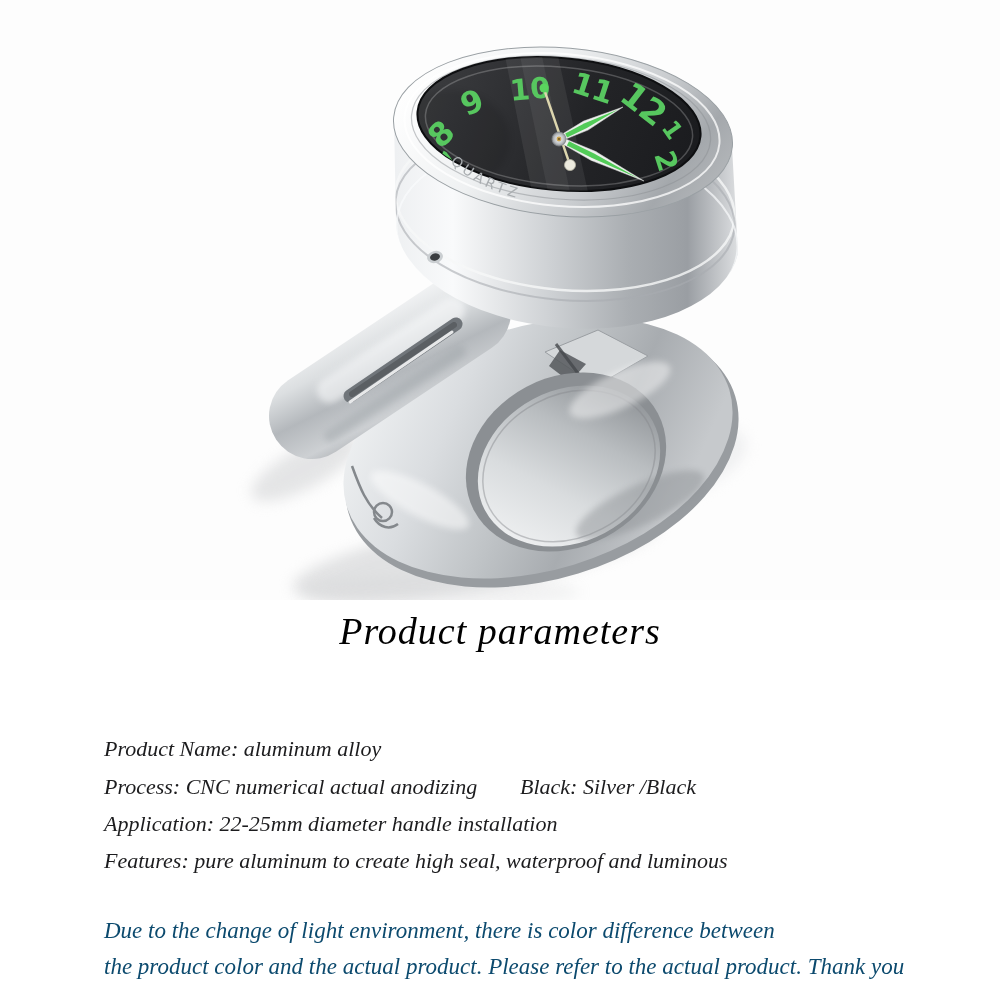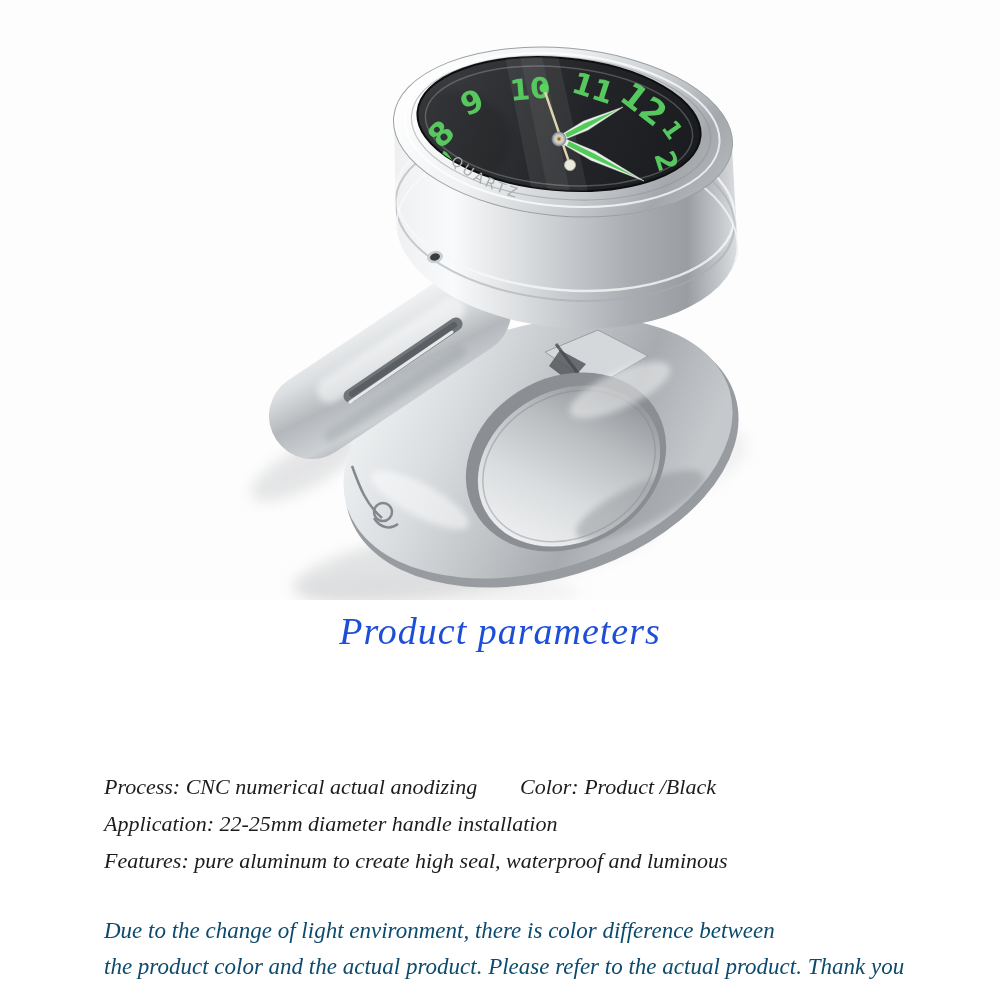--- a/index.html
+++ b/index.html
@@ -3,21 +3,21 @@
 <meta charset="utf-8">
 <style>
   html,body{margin:0;padding:0;}
   body{
     width:1000px;height:1000px;position:relative;overflow:hidden;
     background:#ffffff;font-family:"Liberation Serif", serif;
   }
   #photo{position:absolute;top:0;left:0;}
   .heading{
     position:absolute;top:609px;left:0;width:1000px;text-align:center;
-    font-style:italic;font-size:38px;color:#1d4ed8;letter-spacing:1px;
+    font-style:italic;font-size:38px;color:#000000;letter-spacing:1px;
   }
   .prow{position:absolute;left:0;width:1000px;height:30px;
     font-style:italic;font-size:22px;color:#1c1c1e;}
   .prow .l{position:absolute;left:104px;white-space:nowrap;}
   .prow .r{position:absolute;left:520px;white-space:nowrap;}
   .row1{top:736px}.row2{top:774px}.row3{top:811px}.row4{top:848px}
   .redline{position:absolute;left:104px;font-style:italic;font-size:23px;
     color:#0c4a6e;white-space:nowrap;}
   .red1{top:918px}.red2{top:954px}
 </style>
@@ -187,24 +187,25 @@
       <circle cx="559" cy="139" r="7" fill="url(#gHub)" stroke="#7d8185" stroke-width="0.8"></circle>
       <circle cx="559" cy="139" r="2.4" fill="#caa24e"></circle>
       <circle cx="559" cy="139" r="1" fill="#6b5320"></circle>
     </g>
   </g>
 </svg>
 
 <div class="heading">Product parameters</div>
 
 <div class="prow row1">
+  <span class="l">Product Name: aluminum alloy</span>
 </div>
 <div class="prow row2">
   <span class="l">Process: CNC numerical actual anodizing</span>
-  <span class="r">Color: Product /Black</span>
+  <span class="r">Black: Silver /Black</span>
 </div>
 <div class="prow row3">
   <span class="l">Application: 22-25mm diameter handle installation</span>
 </div>
 <div class="prow row4">
   <span class="l">Features: pure aluminum to create high seal, waterproof and luminous</span>
 </div>
 
 <div class="redline red1">Due to the change of light environment, there is color difference between</div>
 <div class="redline red2">the product color and the actual product. Please refer to the actual product. Thank you</div>

